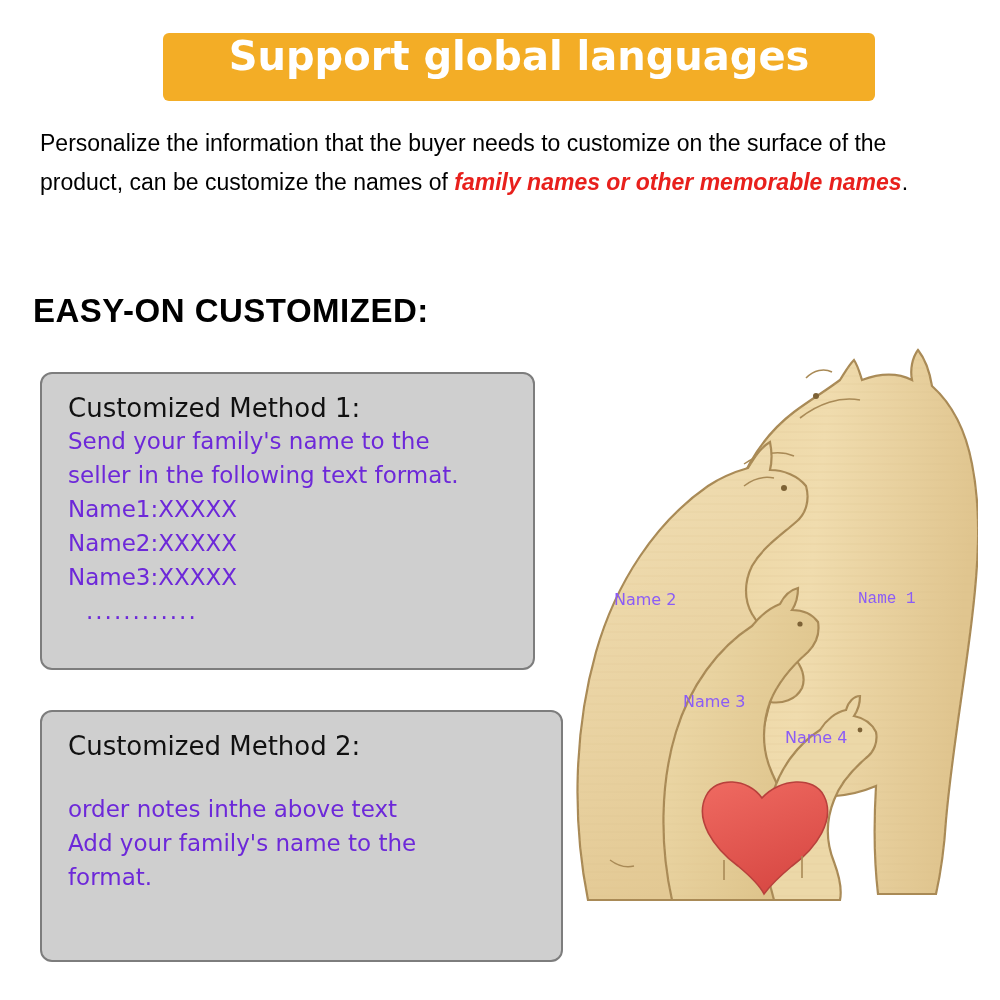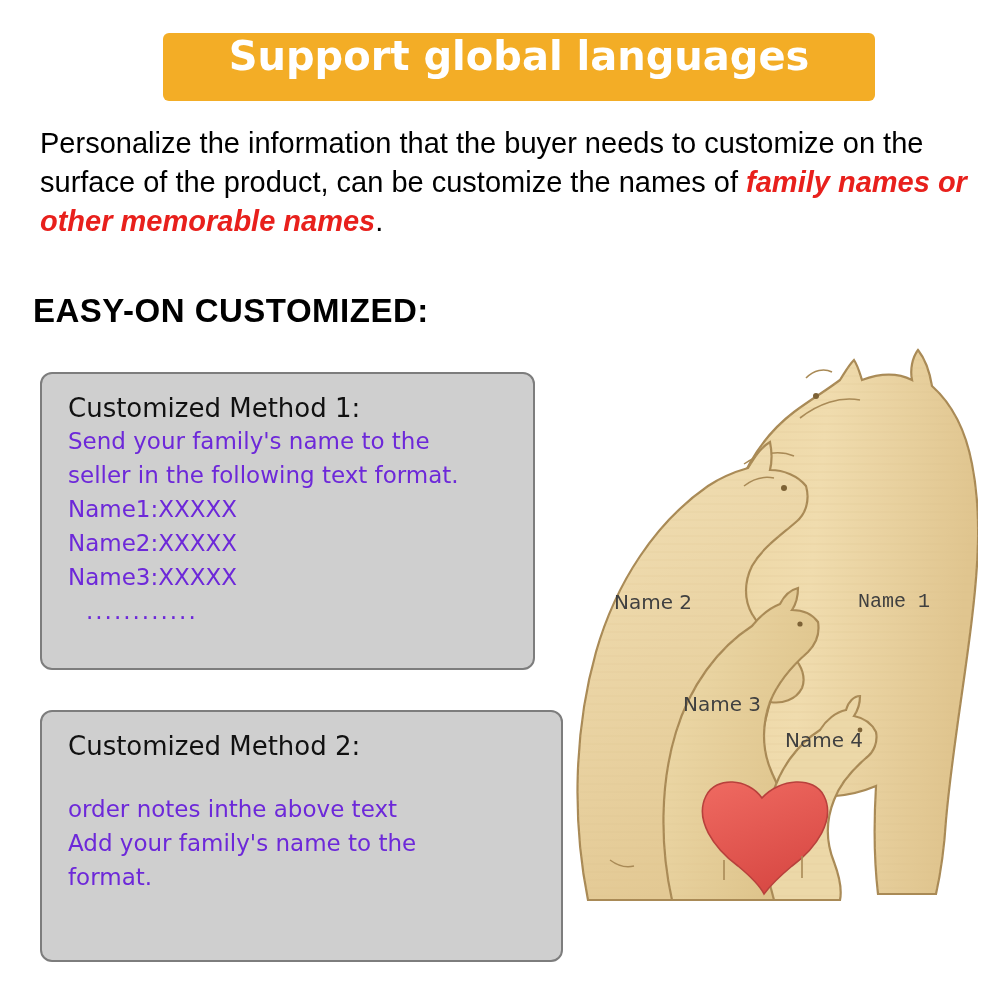--- a/index.html
+++ b/index.html
@@ -35,21 +35,21 @@
     letter-spacing: 0px;
     font-family: "DejaVu Sans", sans-serif;
   }
 
   
   .intro {
     position: absolute;
     left: 40px;
     top: 124px;
     width: 930px;
-    font-size: 29px;
+    font-size: 23px;
     line-height: 39px;
     font-family: "Liberation Sans", sans-serif;
     color: #000000;
   }
   .intro .hl {
     color: #e8201c;
     font-style: italic;
     font-weight: bold;
   }
 
@@ -110,23 +110,23 @@
     position: absolute;
     left: 548px;
     top: 300px;
     width: 430px;
     height: 620px;
   }
   .product svg { display: block; }
 
   .namelabel {
     position: absolute;
-    font-size: 20px;
-    font-family: "DejaVu Sans", sans-serif;
-    color: #404040;
+    font-size: 16px;
+    font-family: "DejaVu Sans", sans-serif;
+    color: #8b5cf6;
     white-space: nowrap;
   }
   #name1 { left: 858px; top: 590px; font-family: Liberation Mono, monospace; }
   #name2 { left: 614px; top: 590px; }
   #name3 { left: 683px; top: 692px; }
   #name4 { left: 785px; top: 728px; }
 </style>
 </head>
 <body>
 

